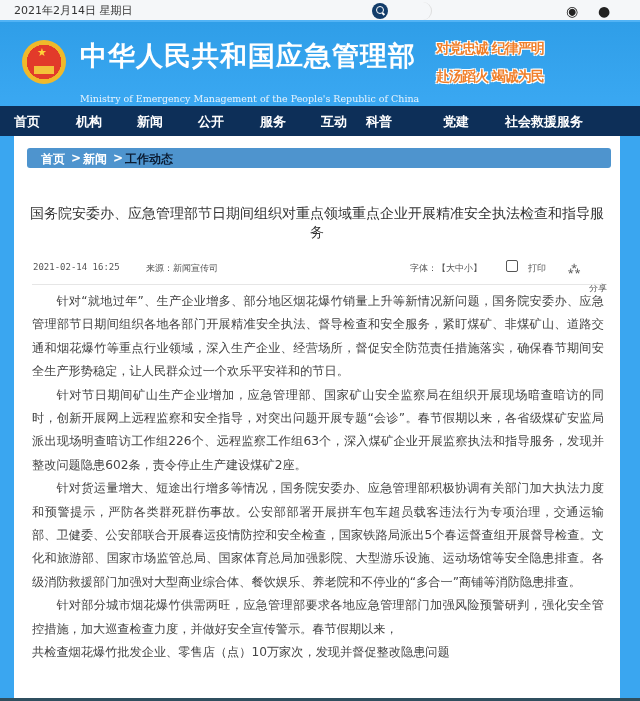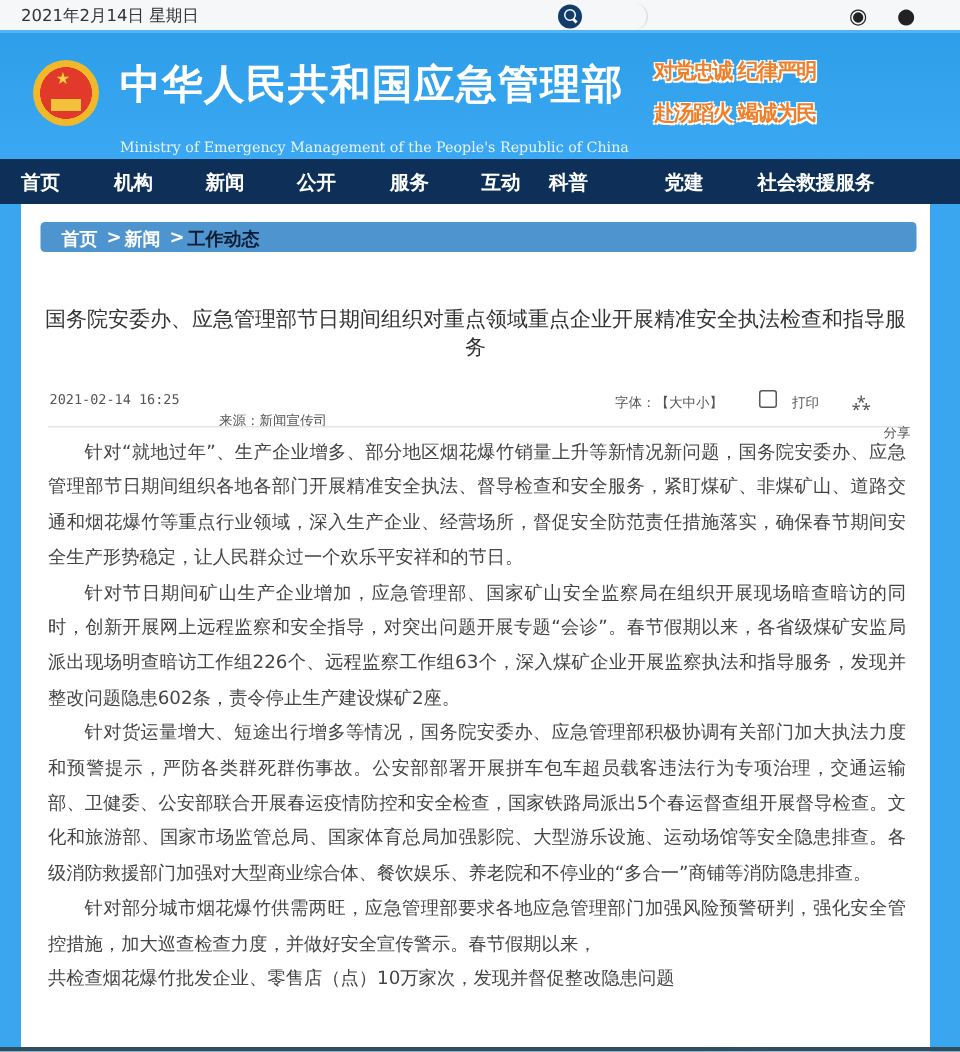--- a/index.html
+++ b/index.html
@@ -28,21 +28,21 @@
   .nav .item { position: absolute; top: 7px; font-size: 13px; font-weight: bold; color: #fff; }
 
   .panel { position: absolute; left: 14px; top: 136px; width: 606px; height: 565px; background: #fff; }
   .crumb { position: absolute; left: 13px; top: 12px; width: 584px; height: 20px; background: #4e94ce; border-radius: 3px; }
   .crumb span { position: absolute; top: 3px; font-size: 12px; font-weight: bold; color: #fff; }
   .crumb .current { color: #0b1c33; }
 
   .art-title { position: absolute; left: 10px; top: 68px; width: 586px; text-align: center; font-size: 14px; color: #333; line-height: 19px; }
   .meta { position: absolute; left: 0; top: 126px; width: 606px; height: 20px; font-size: 9px; color: #555; font-family: "DejaVu Sans Mono", monospace; padding-left: 27px; }
   .meta .date { position: absolute; left: 19px; top: 0; }
-  .meta .source { position: absolute; left: 132px; top: 12px; font-family: Liberation Serif, serif; }
+  .meta .source { position: absolute; left: 132px; top: 0; font-family: Liberation Serif, serif; }
   .meta .font { position: absolute; left: 396px; top: 0; font-family: "DejaVu Sans", sans-serif; }
   .meta .print-icon { position: absolute; left: 492px; top: -2px; width: 12px; height: 12px; border: 1.5px solid #555; border-radius: 2px; }
   .meta .print { position: absolute; left: 514px; top: 0; font-family: "DejaVu Sans", sans-serif; }
   .meta .share-icon { position: absolute; left: 554px; top: -2px; font-size: 11px; color: #555; }
   .meta .share { position: absolute; left: 575px; top: 0; font-family: "DejaVu Sans", sans-serif; margin-top: 20px; }
   .divider { position: absolute; left: 18px; top: 148px; width: 570px; height: 1px; background: #e6e6e6; }
 
   .body { position: absolute; left: 18px; top: 154px; width: 572px; font-size: 12.2px; color: #444; line-height: 23.4px; text-align: justify; }
   .body p { text-indent: 2em; }
   .fade { position: absolute; left: 466px; top: 634px; width: 154px; height: 67px; background: linear-gradient(90deg, rgba(255,255,255,0) 0%, rgba(255,255,255,0.9) 30%, #fff 60%); }

